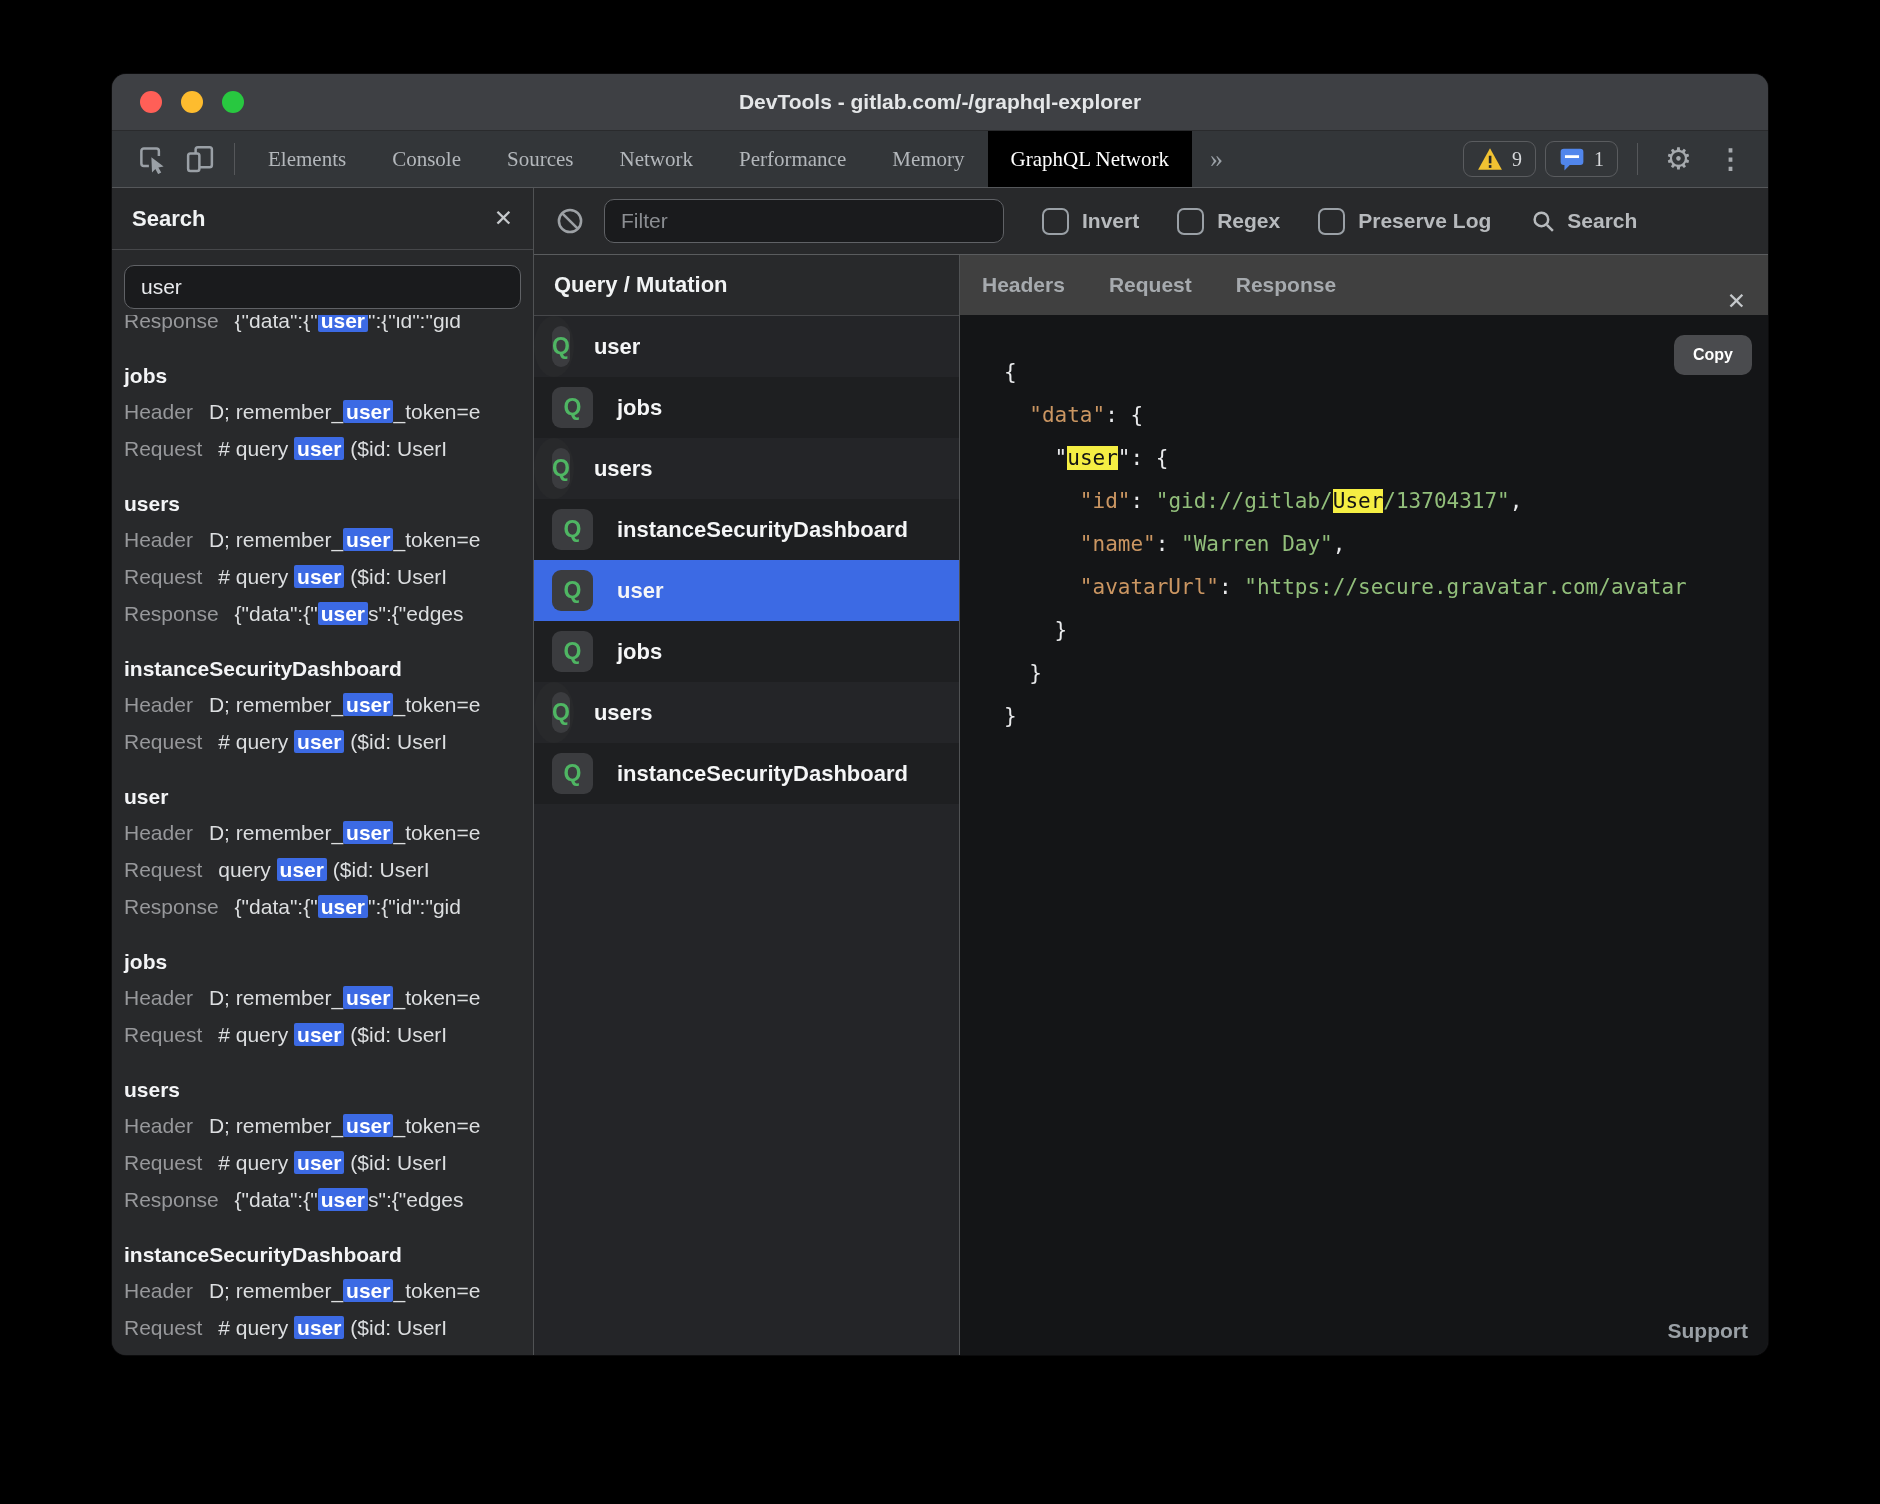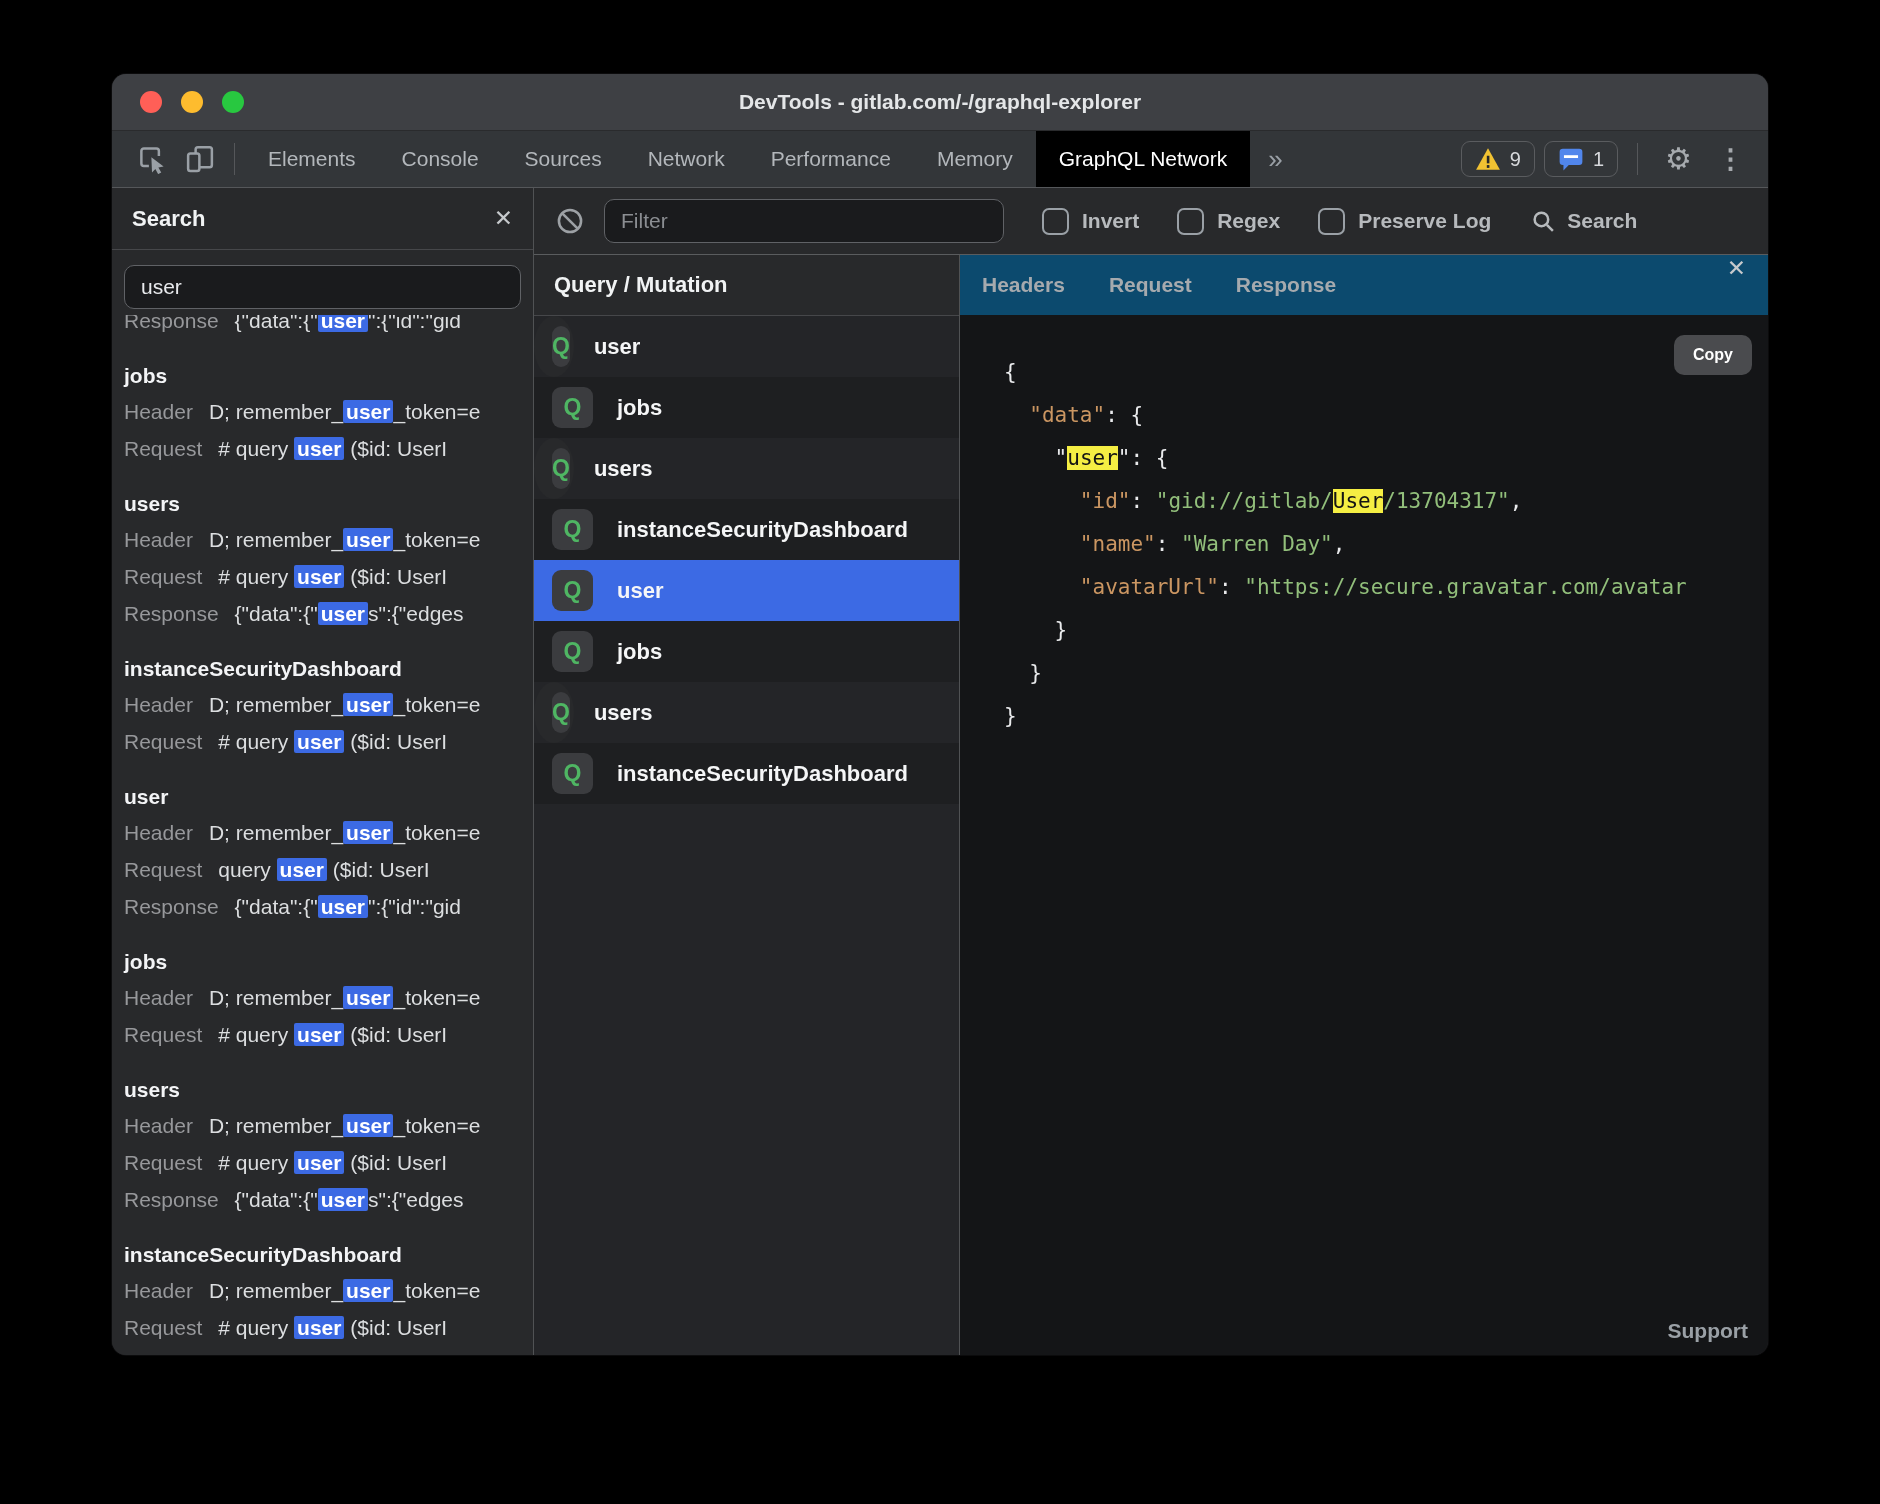--- a/index.html
+++ b/index.html
@@ -9,21 +9,21 @@
           overflow:hidden;background:#28292b;box-shadow:0 0 0 1px #0b0b0c,0 24px 70px rgba(0,0,0,.65);}
   
   .titlebar{height:56px;background:#3e4044;display:flex;align-items:center;justify-content:center;
             position:relative;border-bottom:1px solid #2a2b2d;}
   .lights{position:absolute;left:28px;top:0;height:100%;display:flex;align-items:center;gap:19px;}
   .light{width:22px;height:22px;border-radius:50%;}
   .light.red{background:#ff5f57;} .light.yellow{background:#febc2e;} .light.green{background:#28c840;}
   .win-title{font-size:21px;font-weight:bold;color:#e4e6e8;}
   
   .toolbar{height:56px;background:#333639;display:flex;align-items:center;border-bottom:1px solid #55575a;
-           padding-left:16px;}
+           padding-left:16px;font-family:Liberation Serif, serif;}
   .tool-ic{width:48px;display:flex;justify-content:center;align-items:center;cursor:pointer;}
   .tb-sep{width:1px;height:32px;background:#55575a;margin:0 10px;}
   .tb-tabs{display:flex;height:100%;}
   .tb-tab{padding:0 23px;height:100%;display:flex;align-items:center;color:#b3b7bb;font-size:21px;cursor:pointer;}
   .tb-tab.active{background:#000;color:#fff;}
   .chev{color:#9aa0a6;font-size:26px;padding:0 18px;cursor:pointer;}
   .tb-right{margin-left:auto;display:flex;align-items:center;gap:9px;padding-right:16px;}
   .badge{display:flex;align-items:center;gap:9px;border:1px solid #5a5c5f;border-radius:9px;
          padding:5px 13px;color:#d7d9dc;font-size:20px;cursor:pointer;}
   .glyph-btn{color:#a6aaae;font-size:30px;line-height:1;padding:0 8px;cursor:pointer;}
@@ -67,21 +67,21 @@
                display:flex;flex-direction:column;overflow:hidden;}
   .qp-header{height:60px;min-height:60px;display:flex;align-items:center;padding-left:20px;
              font-weight:bold;font-size:22px;color:#f1f3f4;border-bottom:1px solid #46474a;background:#28292b;}
   .q-row{height:61px;min-height:61px;display:flex;align-items:center;gap:24px;padding-left:18px;cursor:pointer;}
   .q-row.light{background:#28292b;} .q-row.dark{background:#1e1f21;} .q-row.selected{background:#3c6ae4;}
   .q-badge{width:41px;height:41px;border-radius:9px;background:#3b3c3f;color:#4fb663;font-weight:bold;
            font-size:23px;display:flex;align-items:center;justify-content:center;}
   .q-label{font-size:22px;font-weight:bold;color:#f5f6f7;white-space:nowrap;}
   
   .detail-panel{flex:1;background:#141517;display:flex;flex-direction:column;min-width:0;}
-  .dp-tabs{height:60px;min-height:60px;background:#0c4a6e;display:flex;align-items:flex-start;}
+  .dp-tabs{height:60px;min-height:60px;background:#404040;display:flex;align-items:flex-end;}
   .dp-tab{padding:0 22px;height:100%;display:flex;align-items:center;font-size:21px;font-weight:bold;
           color:#a6aaae;cursor:pointer;white-space:nowrap;}
   .dp-tab.active{background:#3d3e41;color:#fff;}
   .dp-close{margin-left:auto;padding:0 22px;}
   .dp-body{flex:1;position:relative;overflow:hidden;}
   .json{padding:36px 0 0 44px;font-family:"DejaVu Sans Mono", monospace;font-size:21px;}
   .j-line{white-space:pre;height:43px;line-height:43px;}
   .j-punct{color:#e9eaec;} .j-key{color:#cb9662;} .j-str{color:#92bf7b;}
   .j-hl{background:#f5ee43;color:#141414;}
   .copy-btn{position:absolute;top:20px;right:16px;background:#4a4b4e;color:#fff;font-weight:bold;

